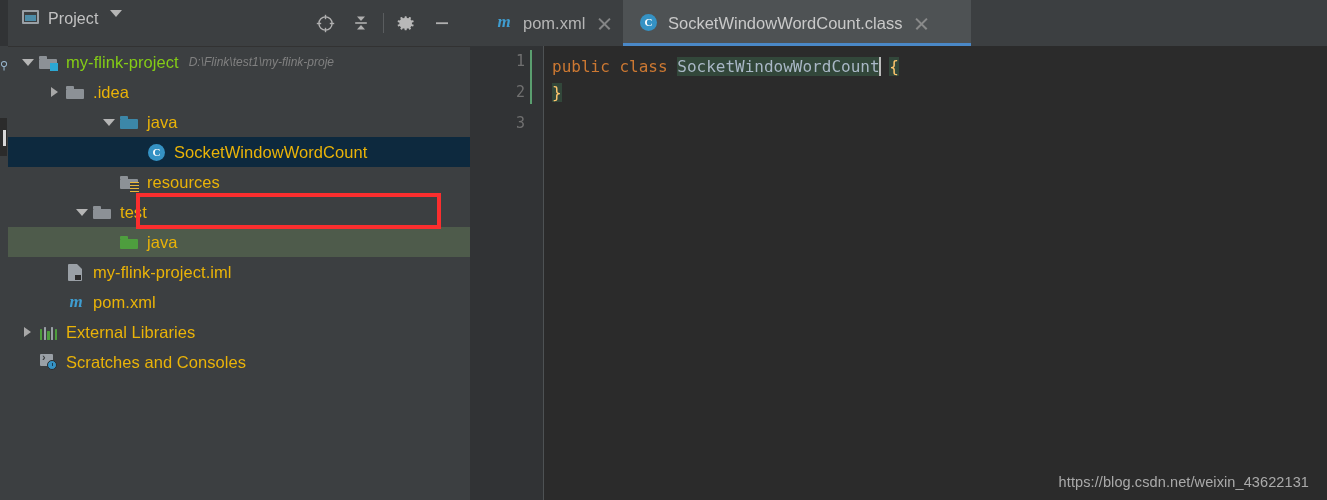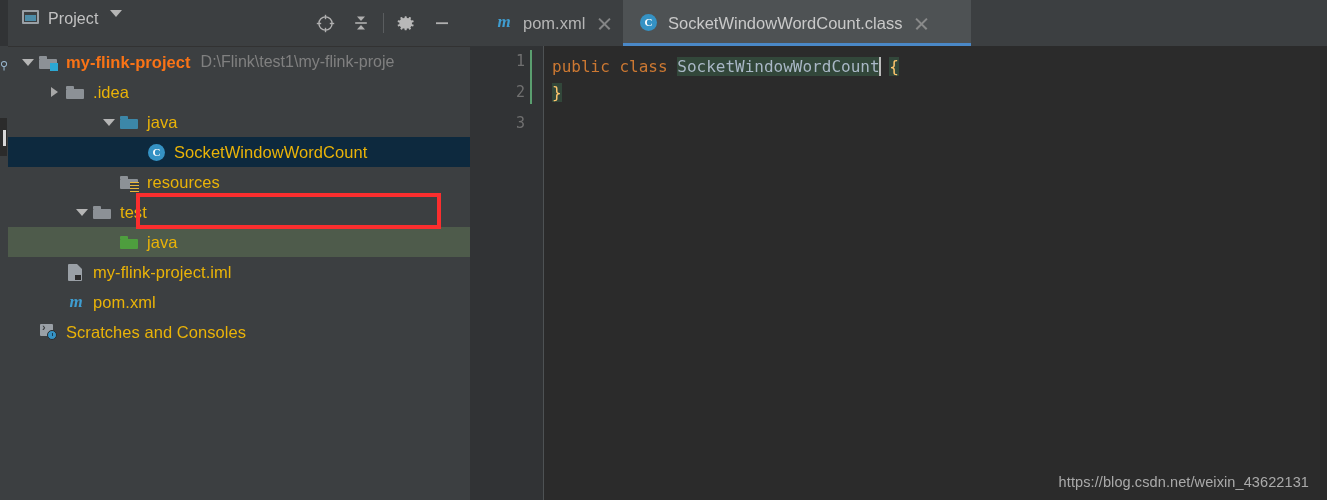--- a/index.html
+++ b/index.html
@@ -169,26 +169,27 @@
     flex: 0 0 auto;
     position: relative;
     margin-left: 5px;
   }
   .node-label {
     margin-left: 7px;
     font-size: 16.5px;
     color: #eab308;
     letter-spacing: 0.05px;
   }
-  .node-label.bold { font-weight: bold; color: #f97316; }
+  .node-label.bold { font-weight: normal; color: #84cc16; }
   .node-path {
     margin-left: 10px;
-    font-size: 16px;
+    font-size: 12px;
     color: #808080;
     overflow: hidden;
+    font-style: italic;
   }
 
   
   .folder {
     position: absolute;
     left: 0; top: 3px;
     width: 18px; height: 13px;
   }
   .folder .tab {
     position: absolute;
@@ -603,20 +604,34 @@
         <div class="tree-row">
           <div style="width: 41px; flex: 0 0 auto;"></div>
           <span class="twisty "></span>
           <span class="node-icon">
             <span class="maven-icon">m</span>
           </span>
           <span class="node-label">pom.xml</span>
         </div>
         <div class="tree-row">
           <div style="width: 14px; flex: 0 0 auto;"></div>
+          <span class="twisty closed"></span>
+          <span class="node-icon">
+            <span class="lib-icon">
+              <i style="height:11px;background:#4e9e3e"></i>
+              <i style="height:13px;background:#9aa0a6"></i>
+              <i style="height:9px;background:#4e9e3e"></i>
+              <i style="height:13px;background:#9aa0a6"></i>
+              <i style="height:11px;background:#4e9e3e"></i>
+            </span>
+          </span>
+          <span class="node-label">External Libraries</span>
+        </div>
+        <div class="tree-row">
+          <div style="width: 14px; flex: 0 0 auto;"></div>
           <span class="twisty "></span>
           <span class="node-icon">
             <span class="scratch-icon">
               <span class="sheet"></span>
               <span class="clock"></span>
             </span>
           </span>
           <span class="node-label">Scratches and Consoles</span>
         </div>
       </div>

